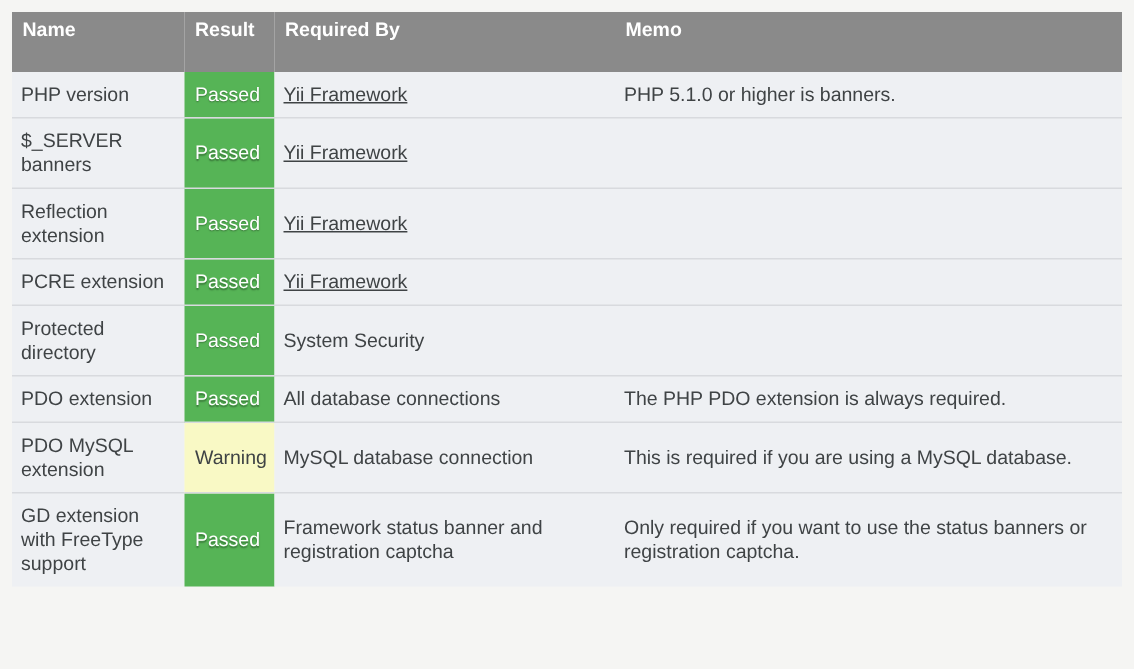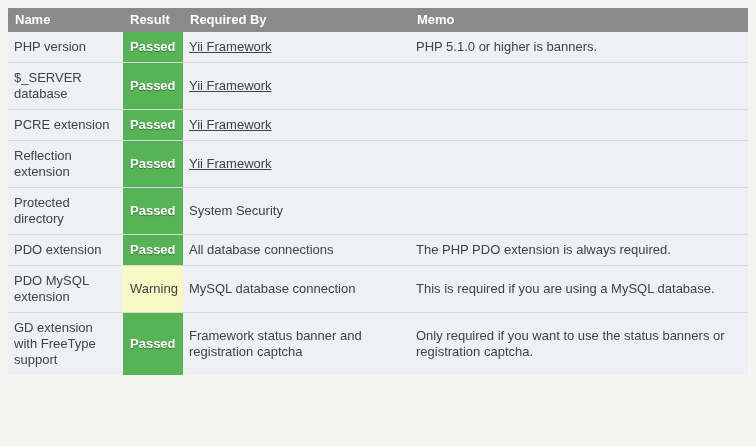--- a/index.html
+++ b/index.html
@@ -22,41 +22,41 @@
     table-layout:fixed;
   }
   col.c-name{width:115px;}
   col.c-result{width:60px;}
   col.c-required{width:227px;}
   th{
     background:var(--header-bg);
     color:var(--header-text);
     font-size:13px;font-weight:bold;
     text-align:left;
-    padding:4px 6px 5px 7px;
+    padding:4px 6px 21px 7px;
     line-height:15px;
   }
   td{
     font-size:13px;
     color:var(--text);
     line-height:16px;
     padding:7px 8px 7px 6px;
     vertical-align:middle;
     background:var(--row-bg);
     border-top:1px solid var(--row-border);
     margin-left:11px;
   }
   tbody tr:first-child td{border-top:none;}
   td.result{
     padding-left:7px;
   }
   td.result.passed{
     background:var(--passed-bg);
     color:var(--passed-text);
-    font-weight:bold;
+    font-weight:normal;
     text-shadow:0 1px 1px rgba(0,0,0,0.35);
   }
   td.result.warning{
     background:var(--warning-bg);
     color:var(--warning-text);
   }
   .required span.link{
     text-decoration:underline;
     cursor:pointer;
   }
@@ -82,37 +82,37 @@
   <tbody>
     <tr>
     <td class="name">PHP version</td>
     <td class="result passed">Passed</td>
     <td class="required">
       <span class="link">Yii Framework</span>
     </td>
     <td class="memo">PHP 5.1.0 or higher is banners.</td>
   </tr>
       <tr>
-    <td class="name">$_SERVER database</td>
+    <td class="name">$_SERVER banners</td>
+    <td class="result passed">Passed</td>
+    <td class="required">
+      <span class="link">Yii Framework</span>
+    </td>
+    <td class="memo"></td>
+  </tr>
+      <tr>
+    <td class="name">Reflection extension</td>
     <td class="result passed">Passed</td>
     <td class="required">
       <span class="link">Yii Framework</span>
     </td>
     <td class="memo"></td>
   </tr>
       <tr>
     <td class="name">PCRE extension</td>
-    <td class="result passed">Passed</td>
-    <td class="required">
-      <span class="link">Yii Framework</span>
-    </td>
-    <td class="memo"></td>
-  </tr>
-      <tr>
-    <td class="name">Reflection extension</td>
     <td class="result passed">Passed</td>
     <td class="required">
       <span class="link">Yii Framework</span>
     </td>
     <td class="memo"></td>
   </tr>
       <tr>
     <td class="name">Protected directory</td>
     <td class="result passed">Passed</td>
     <td class="required">

